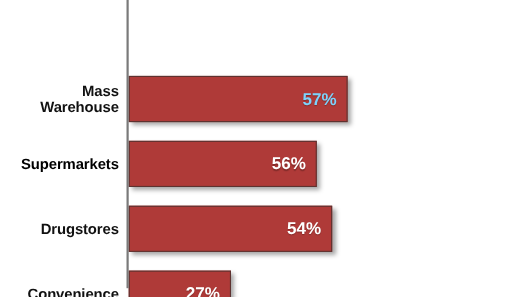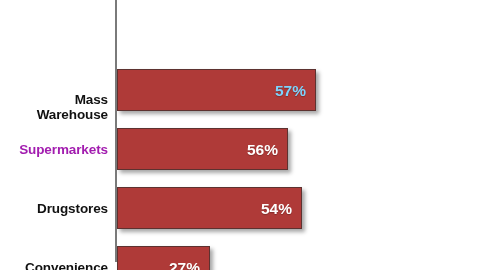--- a/index.html
+++ b/index.html
@@ -84,31 +84,31 @@
 </style>
 </head>
 <body>
 
 <div id="chart-root" style="background: rgb(255, 255, 255);">
 
   <div id="plot-area">
 
 
     <div class="bar-row" style="top: 69px;">
-      <div class="bar-label" style="color: rgb(17, 17, 17); margin-top: 17px;">
+      <div class="bar-label" style="color: rgb(17, 17, 17);">
         <span>Mass</span>
         <span>Warehouse</span>
       </div>
       <div class="bar-rect" style="width: 199px; background: rgb(175, 58, 56); border-color: rgb(93, 50, 48);">
         <div class="bar-value" style="color: #7dd3fc;">57%</div>
       </div>
     </div>
 
     <div class="bar-row" style="top: 128px;">
-      <div class="bar-label" style="color: #a21caf;">
+      <div class="bar-label" style="color: #000000;">
         <span>Supermarkets</span>
       </div>
       <div class="bar-rect" style="width: 171px; background: rgb(175, 58, 56); border-color: rgb(93, 50, 48);">
         <div class="bar-value" style="color: rgb(255, 255, 255);">56%</div>
       </div>
     </div>
 
     <div class="bar-row" style="top: 187px;">
       <div class="bar-label" style="color: rgb(17, 17, 17);">
         <span>Drugstores</span>

